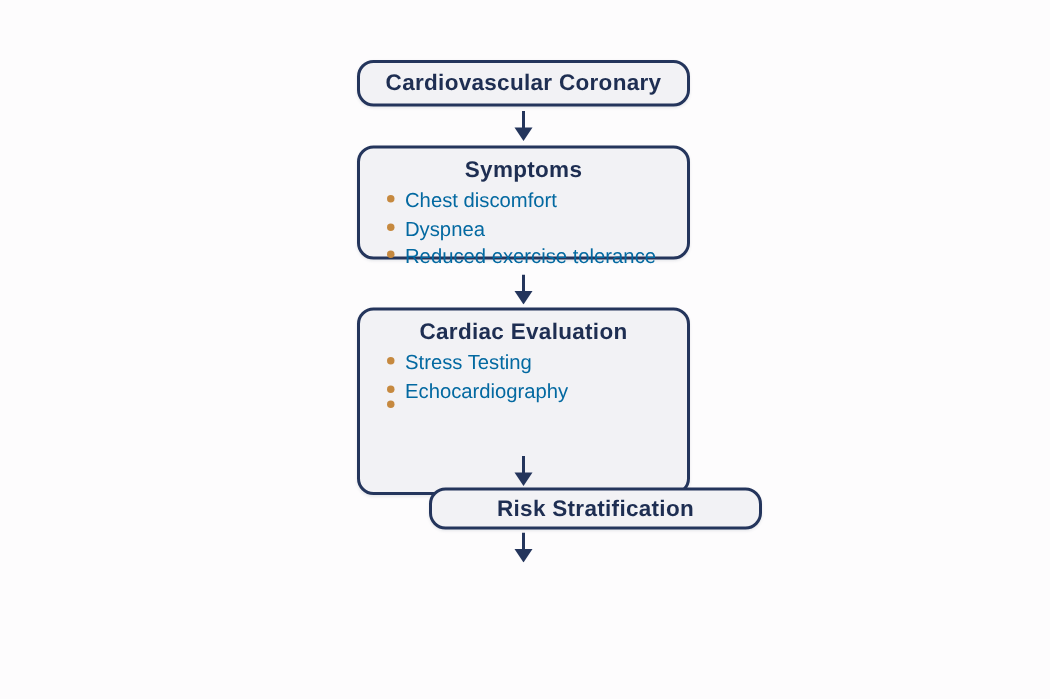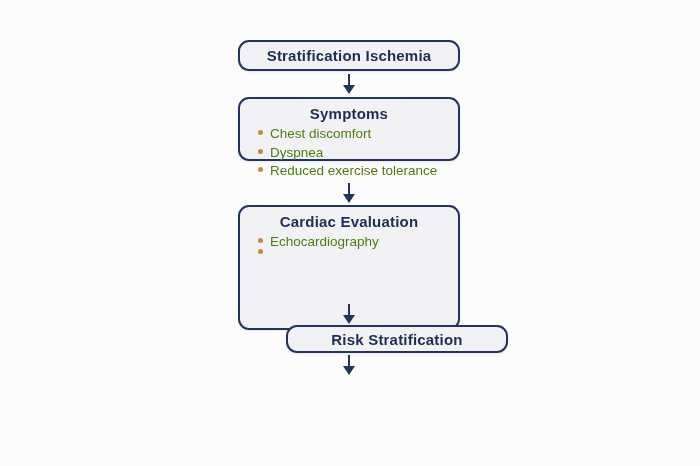--- a/index.html
+++ b/index.html
@@ -38,36 +38,36 @@
   }
   .node-title {
     color: #1e2e52;
     font-weight: bold;
     font-size: 15px;
     text-align: center;
     line-height: 19px;
     letter-spacing: 0.2px;
   }
   #node-top    { top: 40px;  height: 31px; }
-  #node-symptoms   { top: 97px;  height: 64px; padding-top: 5px; }
+  #node-symptoms   { top: 97px;  height: 76px; padding-top: 5px; }
   #node-evaluation { top: 205px; height: 125px; padding-top: 5px; }
   #node-risk       { top: 325px; height: 28px; margin-left: 48px; }
   #node-management { top: 377px; height: 27px; }
 
   .bullet-list {
     list-style: none;
     margin-top: 2px;
     padding-left: 18px;
   }
   .bullet-item {
     display: flex;
     align-items: baseline;
     line-height: 18.5px;
     font-size: 13.5px;
-    color: #4d7c0f;
+    color: #0369a1;
     white-space: nowrap;
   }
   .bullet-dot {
     width: 5px; height: 5px;
     border-radius: 50%;
     background: #c6893f;
     flex: 0 0 5px;
     margin-right: 7px;
     position: relative;
     top: -3px;
@@ -82,21 +82,21 @@
   #arrow-2 { top: 183px; }
   #arrow-3 { top: 304px; }
   #arrow-4 { top: 355px; }
 </style>
 </head>
 <body>
 
 <div class="canvas">
 
   <div class="node simple" id="node-top">
-    <span class="node-label">Stratification Ischemia</span>
+    <span class="node-label">Cardiovascular Coronary</span>
   </div>
 
   <svg class="arrow" id="arrow-1" viewBox="0 0 16 20">
     <line x1="8" y1="0" x2="8" y2="12" stroke="#24355c" stroke-width="2"></line>
     <polygon points="2,11 14,11 8,20" fill="#24355c"></polygon>
   </svg>
 
   <div class="node" id="node-symptoms">
     <div class="node-title">Symptoms</div>
     <ul class="bullet-list">
@@ -118,20 +118,24 @@
   <svg class="arrow" id="arrow-2" viewBox="0 0 16 20">
     <line x1="8" y1="0" x2="8" y2="12" stroke="#24355c" stroke-width="2"></line>
     <polygon points="2,11 14,11 8,20" fill="#24355c"></polygon>
   </svg>
 
   <div class="node" id="node-evaluation">
     <div class="node-title">Cardiac Evaluation</div>
     <ul class="bullet-list">
       <li class="bullet-item">
         <span class="bullet-dot"></span>
+        <span>Stress Testing</span>
+      </li>
+      <li class="bullet-item">
+        <span class="bullet-dot"></span>
         <span>Echocardiography</span>
       </li>
       <li class="bullet-item">
         <span class="bullet-dot"></span>
       </li>
     </ul>
   </div>
 
   <svg class="arrow" id="arrow-3" viewBox="0 0 16 20">
     <line x1="8" y1="0" x2="8" y2="12" stroke="#24355c" stroke-width="2"></line>

